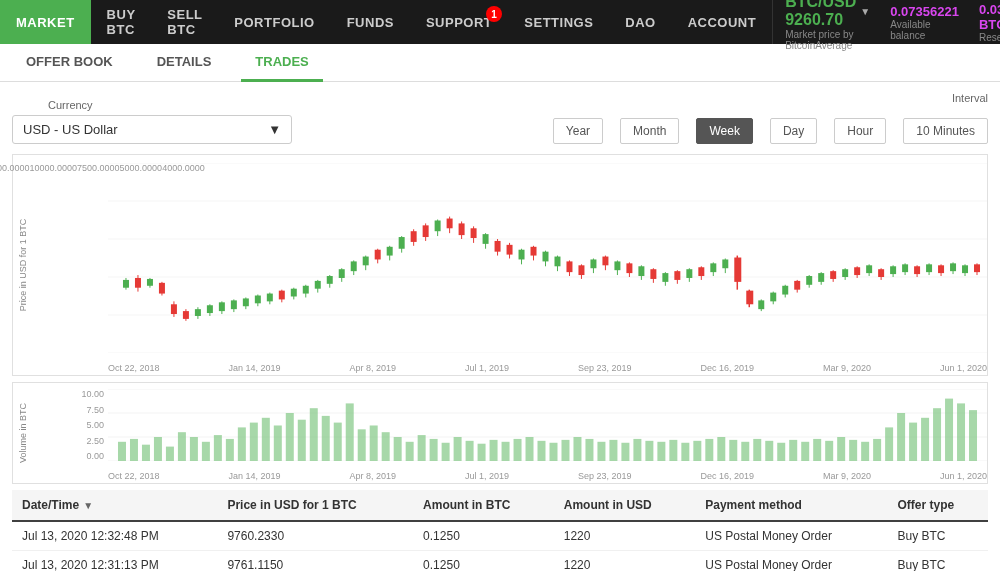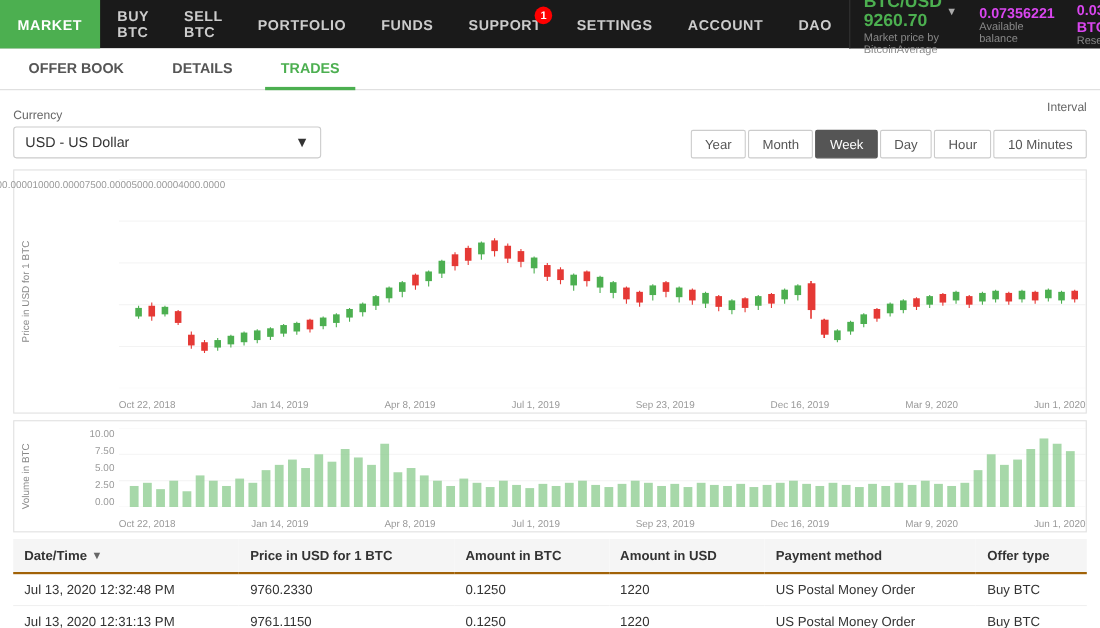--- a/index.html
+++ b/index.html
@@ -117,20 +117,21 @@
       margin-bottom: 10px;
     }
     .currency-group {
       display: flex;
       flex-direction: column;
       gap: 4px;
     }
     .currency-label {
       font-size: 11px;
       color: #666;
+      margin-left: 36px;
     }
     .currency-select {
       display: flex;
       align-items: center;
       border: 1px solid #ccc;
       border-radius: 3px;
       padding: 6px 10px;
       width: 280px;
       font-size: 13px;
       color: #333;
@@ -143,21 +144,21 @@
       flex-direction: column;
       align-items: flex-end;
       gap: 4px;
     }
     .interval-label {
       font-size: 11px;
       color: #666;
     }
     .interval-buttons {
       display: flex;
-      gap: 2px;
+      gap: 17px;
       margin-top: 10px;
     }
     .interval-btn {
       padding: 5px 12px;
       border: 1px solid #ccc;
       background: #fff;
       color: #555;
       font-size: 12px;
       cursor: pointer;
       border-radius: 2px;
@@ -169,21 +170,21 @@
     }
 
     
     .trades-table {
       width: 100%;
       border-collapse: collapse;
       font-size: 12px;
     }
     .trades-table thead tr {
       background: #f5f5f5;
-      border-bottom: 2px solid #a16207;
+      border-bottom: 2px solid #404040;
     }
     .trades-table th {
       padding: 8px 10px;
       text-align: left;
       font-weight: 600;
       color: #333;
       font-size: 12px;
       white-space: nowrap;
     }
     .trades-table th:first-child {
@@ -210,22 +211,22 @@
   <div class="nav-item active">MARKET</div>
   <div class="nav-item">BUY BTC</div>
   <div class="nav-item">SELL BTC</div>
   <div class="nav-item">PORTFOLIO</div>
   <div class="nav-item">FUNDS</div>
   <div class="nav-item" style="position:relative;">
     <span>Support</span>
     <span class="nav-badge">1</span>
   </div>
   <div class="nav-item">Settings</div>
+  <div class="nav-item">DAO</div>
   <div class="nav-item">Account</div>
-  <div class="nav-item">DAO</div>
   <div class="nav-spacer"></div>
   <div class="nav-ticker">
     <div class="ticker-main">
       <div>
         <div style="display:flex;align-items:center;gap:4px;">
           <span class="ticker-price">BTC/USD 9260.70</span>
           <span class="chevron-down">▼</span>
         </div>
         <div class="ticker-sub">Market price by BitcoinAverage</div>
       </div>

